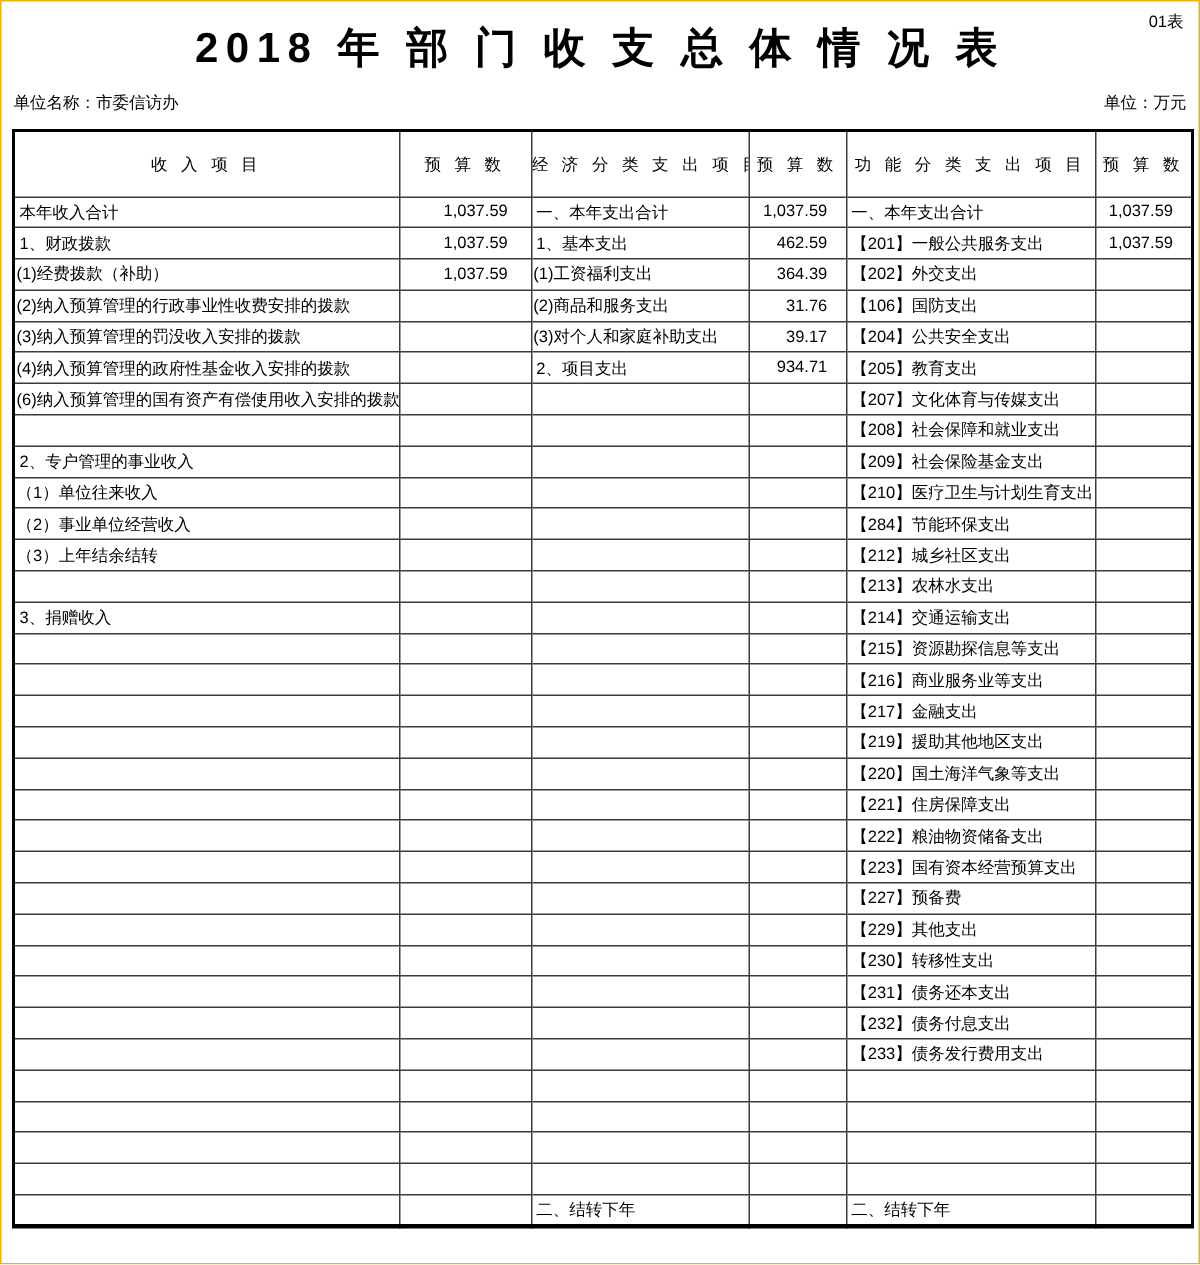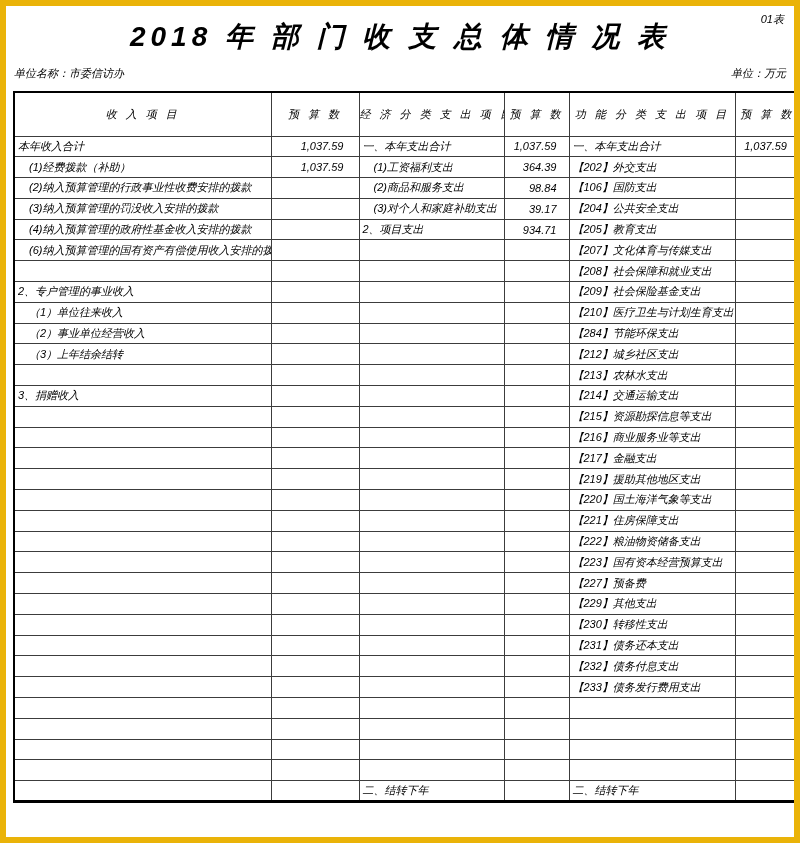--- a/index.html
+++ b/index.html
@@ -4,23 +4,22 @@
 <style>
   * { margin: 0; padding: 0; box-sizing: border-box; }
   html, body { background: #fff; }
   body { font-family: "Liberation Sans", "DejaVu Sans", sans-serif; color: #000; }
 
   .page {
     position: relative;
     width: 800px;
     height: 843px;
     background: #fff;
-    border: 6px solid #eab308;
+    border: 1px solid #eab308;
     overflow: hidden;
-    font-style: italic;
   }
 
   .sheet-label {
     position: absolute;
     top: 6px;
     right: 10px;
     font-size: 11px;
   }
 
   .doc-title {
@@ -73,21 +72,21 @@
   table.budget thead tr { height: 44px; padding-left: 32px; }
   table.budget th {
     text-align: center;
     vertical-align: middle;
     letter-spacing: 3px;
   }
 
   table.budget tbody tr { height: 20.8px; border-radius: 10px; }
   table.budget td { vertical-align: middle; }
   table.budget td.txt { text-align: left; padding-left: 3px; }
-  table.budget td.txt.ind { padding-left: 14px; margin-left: 20px; }
+  table.budget td.txt.ind { padding-left: 1px; margin-left: 20px; }
   table.budget td.num { text-align: right; padding-right: 12px; }
   table.budget td:nth-child(2).num { padding-right: 15px; }
 </style>
 </head>
 <body>
 
 <div class="page">
 
   <div class="sheet-label">01表</div>
 
@@ -120,32 +119,40 @@
     <tbody id="budget-body">
         <tr>
           <td class="txt">本年收入合计</td>
           <td class="num">1,037.59</td>
           <td class="txt">一、本年支出合计</td>
           <td class="num">1,037.59</td>
           <td class="txt">一、本年支出合计</td>
           <td class="num">1,037.59</td>
         </tr>
         <tr>
+          <td class="txt">1、财政拨款</td>
+          <td class="num">1,037.59</td>
+          <td class="txt">1、基本支出</td>
+          <td class="num">462.59</td>
+          <td class="txt">【201】一般公共服务支出</td>
+          <td class="num">1,037.59</td>
+        </tr>
+        <tr>
           <td class="txt ind">(1)经费拨款（补助）</td>
           <td class="num">1,037.59</td>
           <td class="txt ind">(1)工资福利支出</td>
           <td class="num">364.39</td>
           <td class="txt">【202】外交支出</td>
           <td class="num"></td>
         </tr>
         <tr>
           <td class="txt ind">(2)纳入预算管理的行政事业性收费安排的拨款</td>
           <td class="num"></td>
           <td class="txt ind">(2)商品和服务支出</td>
-          <td class="num">98.84</td>
+          <td class="num">31.76</td>
           <td class="txt">【106】国防支出</td>
           <td class="num"></td>
         </tr>
         <tr>
           <td class="txt ind">(3)纳入预算管理的罚没收入安排的拨款</td>
           <td class="num"></td>
           <td class="txt ind">(3)对个人和家庭补助支出</td>
           <td class="num">39.17</td>
           <td class="txt">【204】公共安全支出</td>
           <td class="num"></td>

